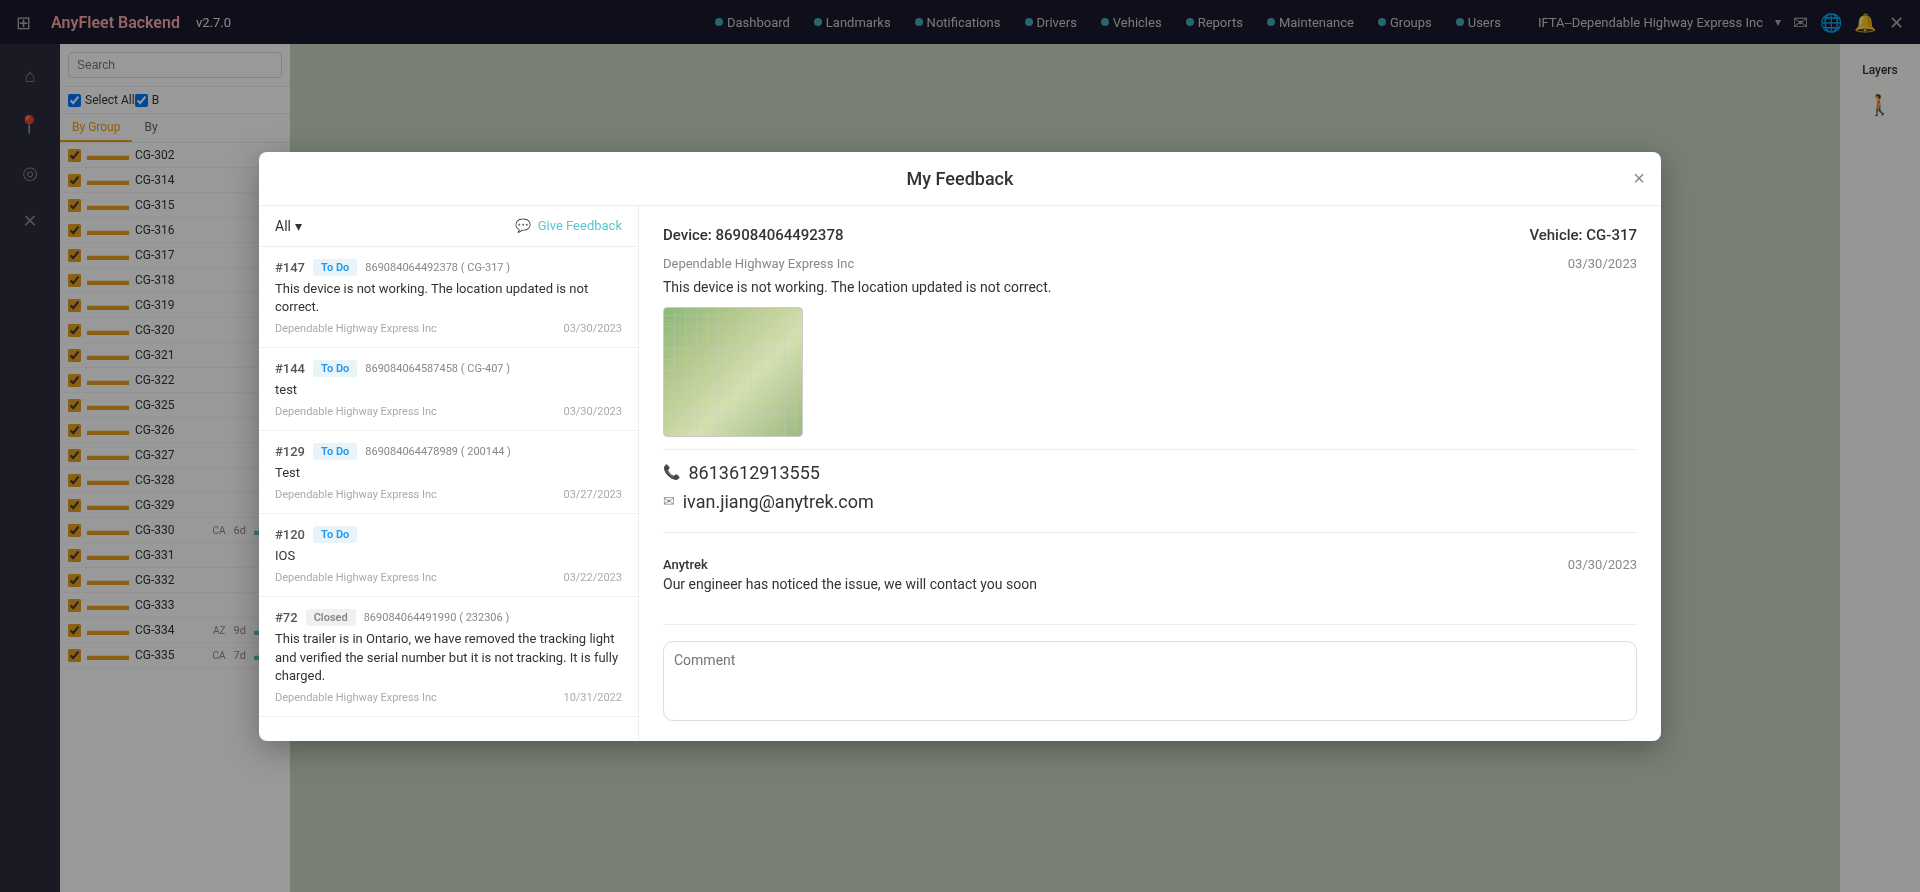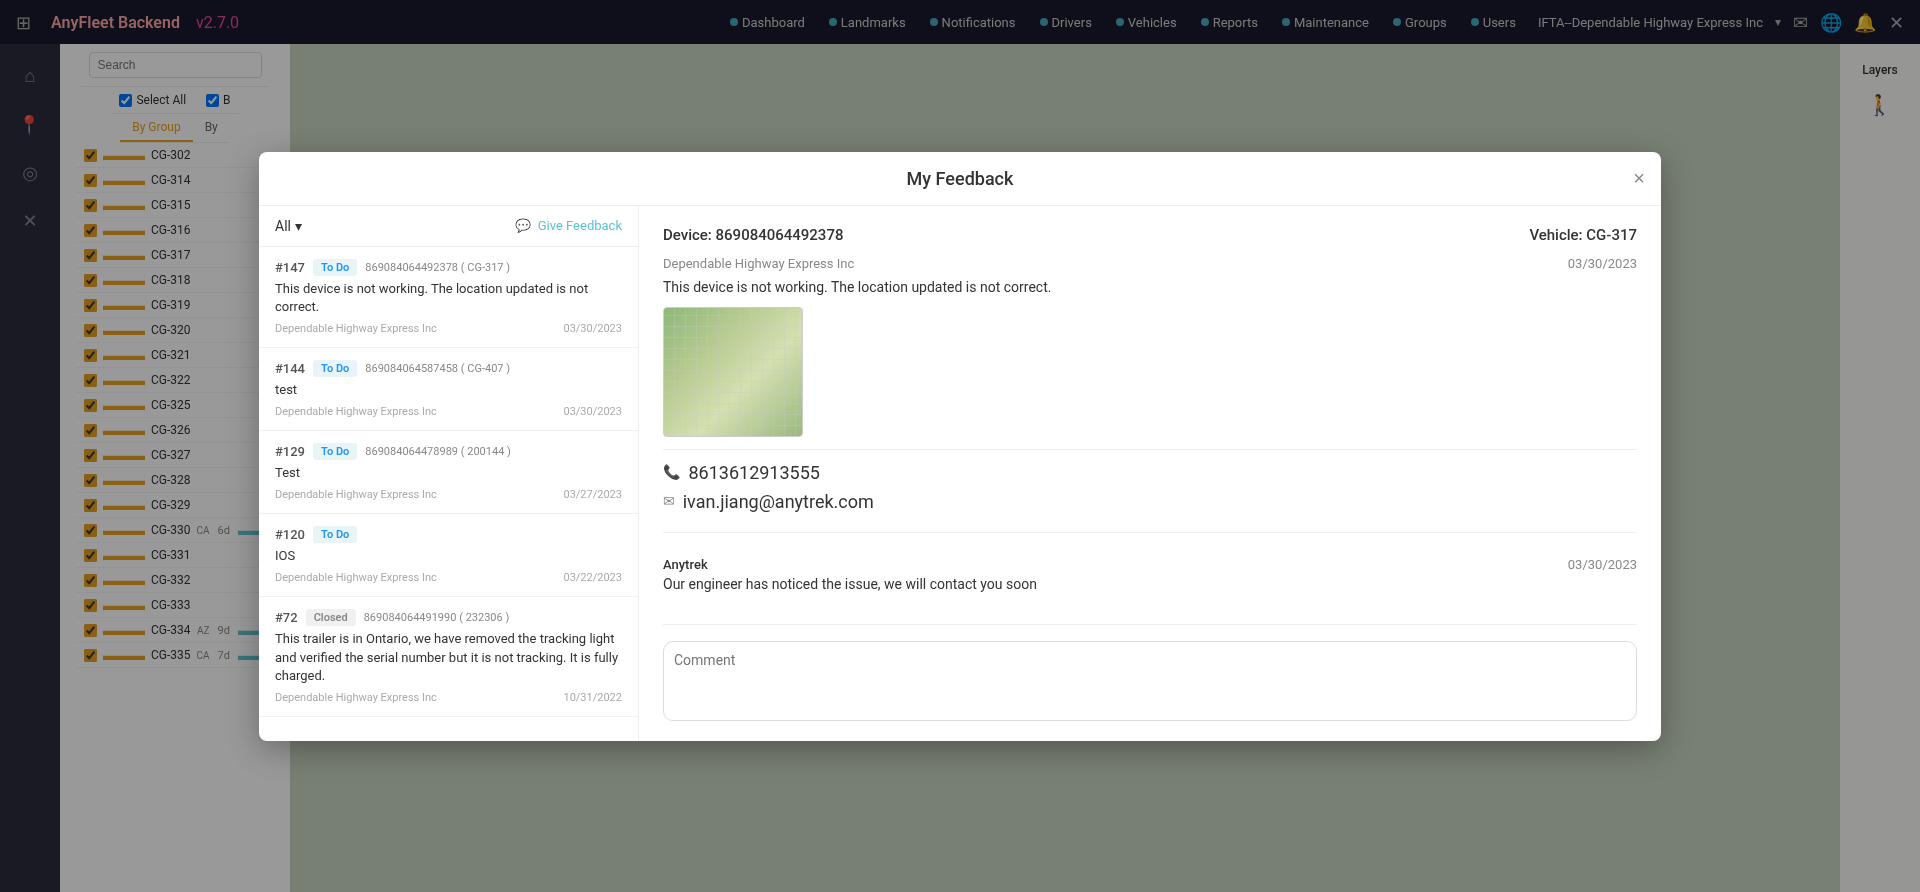--- a/index.html
+++ b/index.html
@@ -12,25 +12,25 @@
       display: flex;
       align-items: center;
       padding: 0 16px;
       gap: 12px;
       position: fixed;
       top: 0; left: 0; right: 0;
       z-index: 100;
     }
     .nav-grid-icon { color: #aaa; font-size: 18px; cursor: pointer; margin-right: 8px; }
     .nav-logo { color: #fca5a5; font-size: 16px; font-weight: 600; }
-    .nav-version { color: #ec4899; font-size: 16px; margin-left: 4px; }
+    .nav-version { color: #e5e5e5; font-size: 13px; margin-left: 4px; }
     .nav-links { display: flex; gap: 4px; margin-left: auto; align-items: center; }
     .nav-link { color: #ccc; font-size: 13px; padding: 4px 10px; cursor: pointer; display: flex; align-items: center; gap: 4px; }
     .nav-link .dot { width: 8px; height: 8px; border-radius: 50%; background: #4ab; display: inline-block; }
-    .nav-right { display: flex; align-items: center; gap: 12px; margin-left: 0; }
+    .nav-right { display: flex; align-items: center; gap: 12px; margin-left: 15px; }
     .nav-right-item { color: #aaa; font-size: 18px; cursor: pointer; }
     .nav-company { color: #ccc; font-size: 13px; }
     .nav-dropdown { color: #aaa; font-size: 12px; }
 
     
     .left-sidebar {
       position: fixed;
       top: 44px;
       left: 0;
       width: 60px;
@@ -60,25 +60,24 @@
     .vehicle-panel {
       position: absolute;
       top: 0;
       left: 0;
       width: 230px;
       bottom: 0;
       background: #fff;
       display: flex;
       flex-direction: column;
       z-index: 10;
-      align-items: center;
     }
     .vehicle-search { padding: 8px; border-bottom: 1px solid #eee; }
     .vehicle-search input { width: 100%; padding: 5px 8px; border: 1px solid #ddd; border-radius: 4px; font-size: 12px; }
-    .vehicle-select-row { display: flex; align-items: center; gap: 20px; padding: 6px 8px; border-bottom: 1px solid #eee; }
+    .vehicle-select-row { display: flex; align-items: center; gap: 0; padding: 6px 8px; border-bottom: 1px solid #eee; }
     .vehicle-select-row label { font-size: 12px; color: #333; display: flex; align-items: center; gap: 4px; }
     .vehicle-tabs { display: flex; border-bottom: 1px solid #eee; }
     .vehicle-tab { padding: 6px 12px; font-size: 12px; cursor: pointer; color: #666; }
     .vehicle-tab.active { color: #e8a020; border-bottom: 2px solid #e8a020; }
     .vehicle-list { flex: 1; overflow-y: auto; }
     .vehicle-item { display: flex; align-items: center; padding: 4px 8px; border-bottom: 1px solid #f5f5f5; gap: 6px; }
     .vehicle-item input[type=checkbox] { accent-color: #e8a020; }
     .vehicle-name { font-size: 12px; color: #333; }
     .vehicle-state { font-size: 10px; color: #888; margin-left: auto; }
 

